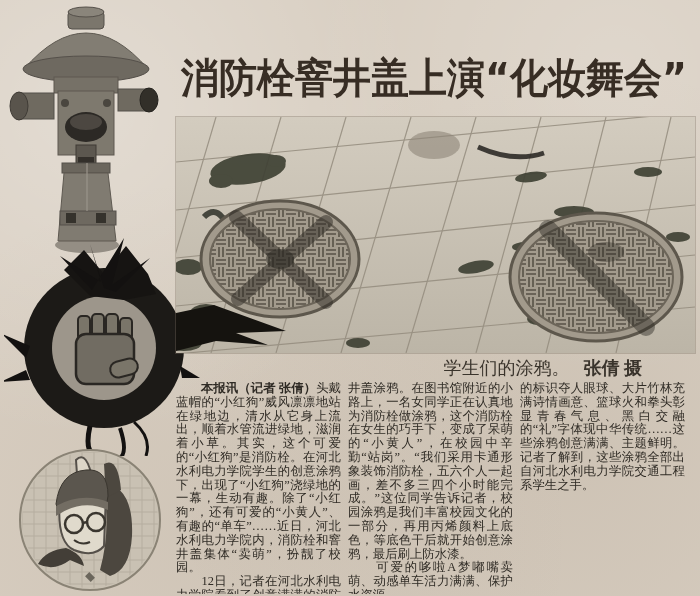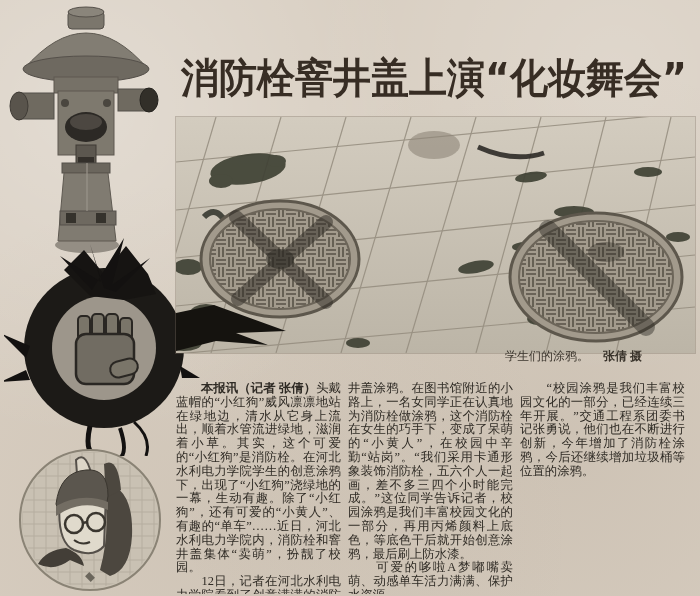--- a/index.html
+++ b/index.html
@@ -17,22 +17,22 @@
         text-align:center;font-size:21px;font-weight:700;color:#3a312a;
         letter-spacing:.5px;white-space:nowrap;
         font-family:"Liberation Sans","DejaVu Sans",sans-serif;}
   .headline{position:absolute;left:168px;top:51px;width:532px;margin:0;
         text-align:center;font-size:38px;font-weight:900;color:#372d24;
         letter-spacing:0px;white-space:nowrap;transform:scaleY(1.08);
         transform-origin:top center;
         font-family:"DejaVu Sans","Liberation Sans",sans-serif;}
   .photo-wrap{position:absolute;left:176px;top:117px;width:519px;height:236px;
         box-shadow:0 0 0 1px rgba(120,110,95,.35);}
-  .caption{position:absolute;left:300px;top:348px;width:342px;
-        text-align:right;font-size:12px;color:#3a342c;}
+  .caption{position:absolute;left:300px;top:356px;width:342px;
+        text-align:right;font-size:18px;color:#3a342c;}
   .caption .credit{font-weight:700;margin-left:14px;}
   .cols{position:absolute;left:176px;top:382px;width:520px;height:212px;
         display:flex;gap:7px;overflow:hidden;}
   .col{width:165px;font-size:12.4px;line-height:13.8px;color:#2f2b25;
         text-align:justify;text-justify:inter-character;}
   .col p{margin:0;}
   .col .lead{font-weight:700;}
   .rail-img{position:absolute;}
   .hydrant{left:8px;top:5px;}
   .fist{left:4px;top:230px;}
@@ -193,17 +193,17 @@
   <div class="cols">
     <div class="col">
       <p><span class="lead">　　本报讯（记者 张倩）</span><span>头戴蓝帽的“小红狗”威风凛凛地站在绿地边，清水从它身上流出，顺着水管流进绿地，滋润着小草。其实，这个可爱的“小红狗”是消防栓。在河北水利电力学院学生的创意涂鸦下，出现了“小红狗”浇绿地的一幕，生动有趣。除了“小红狗”，还有可爱的“小黄人”、有趣的“单车”……近日，河北水利电力学院内，消防栓和窨井盖集体“卖萌”，扮靓了校园。</span></p>
       <p>　　12日，记者在河北水利电力学院看到了创意满满的消防栓和</p>
     </div>
     <div class="col">
       <p>井盖涂鸦。在图书馆附近的小路上，一名女同学正在认真地为消防栓做涂鸦，这个消防栓在女生的巧手下，变成了呆萌的“小黄人”，在校园中辛勤“站岗”。“我们采用卡通形象装饰消防栓，五六个人一起画，差不多三四个小时能完成。”这位同学告诉记者，校园涂鸦是我们丰富校园文化的一部分，再用丙烯颜料上底色，等底色干后就开始创意涂鸦，最后刷上防水漆。</p>
       <p>　　可爱的哆啦A梦嘟嘴卖萌、动感单车活力满满、保护水资源</p>
     </div>
     <div class="col">
-      <p>　　“校园涂鸦是我们丰富校园文化的一部分，已经连续三年开展。”交通工程系团委书记张勇说，他们也在不断进行创新，今年增加了消防栓涂鸦，今后还继续增加垃圾桶等位置的涂鸦。</p>
+      <p>的标识夺人眼球、大片竹林充满诗情画意、篮球火和拳头彰显青春气息、黑白交融的“礼”字体现中华传统……这些涂鸦创意满满、主题鲜明。记者了解到，这些涂鸦全部出自河北水利电力学院交通工程系学生之手。</p>
     </div>
   </div>
 
 </div>
 
 </body></html>

